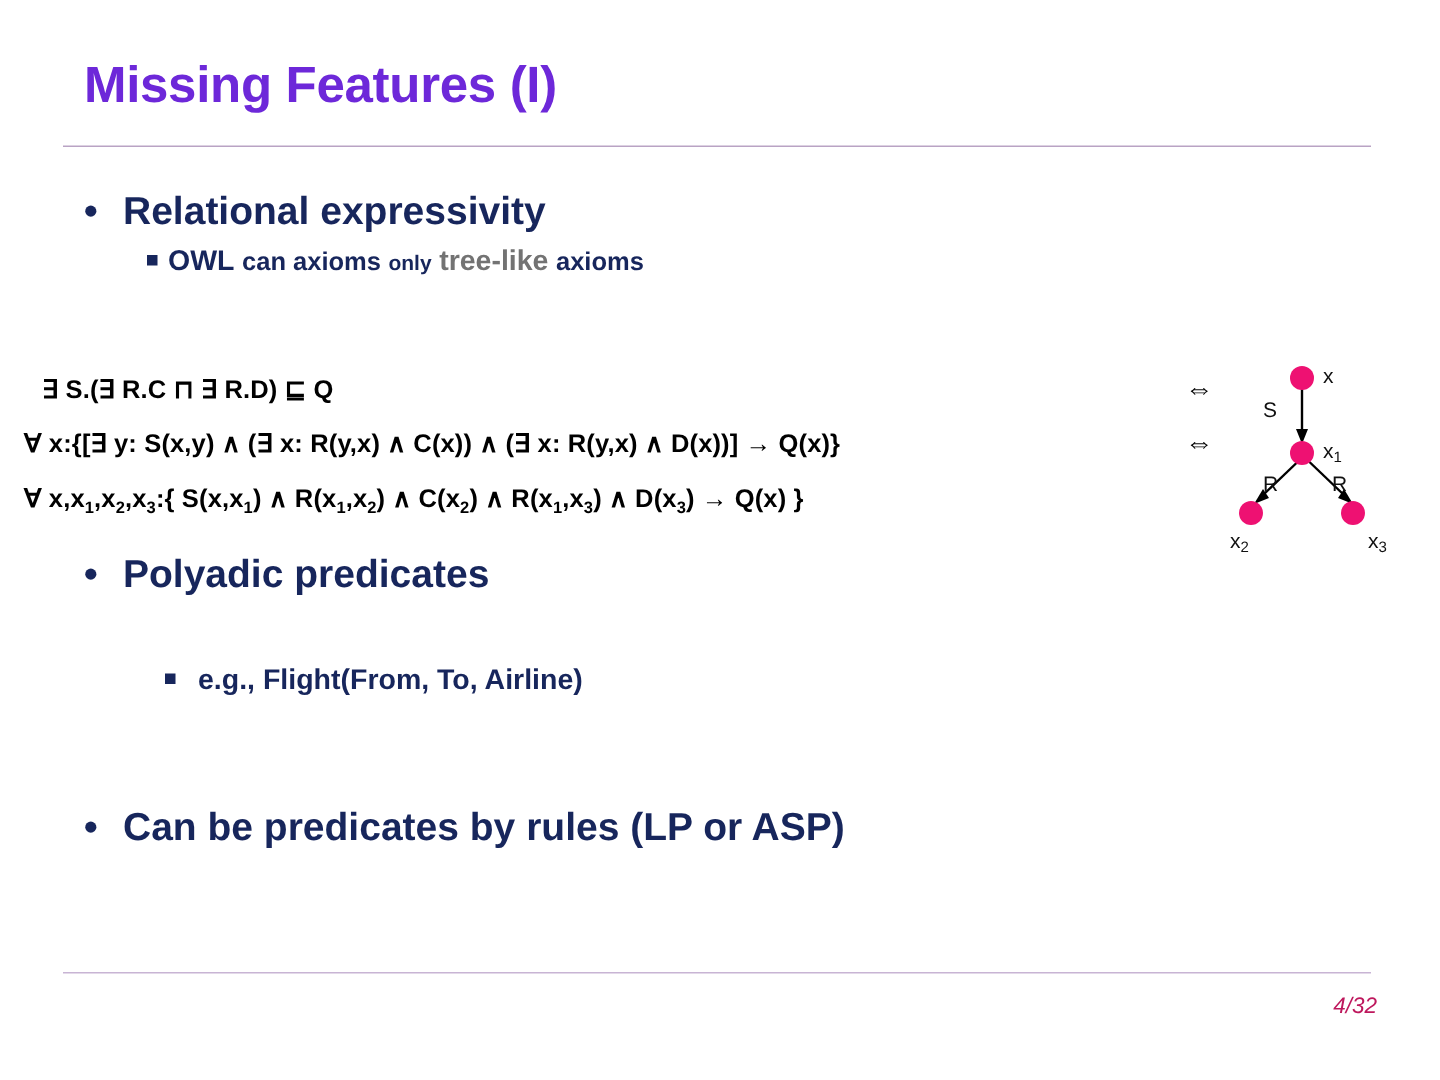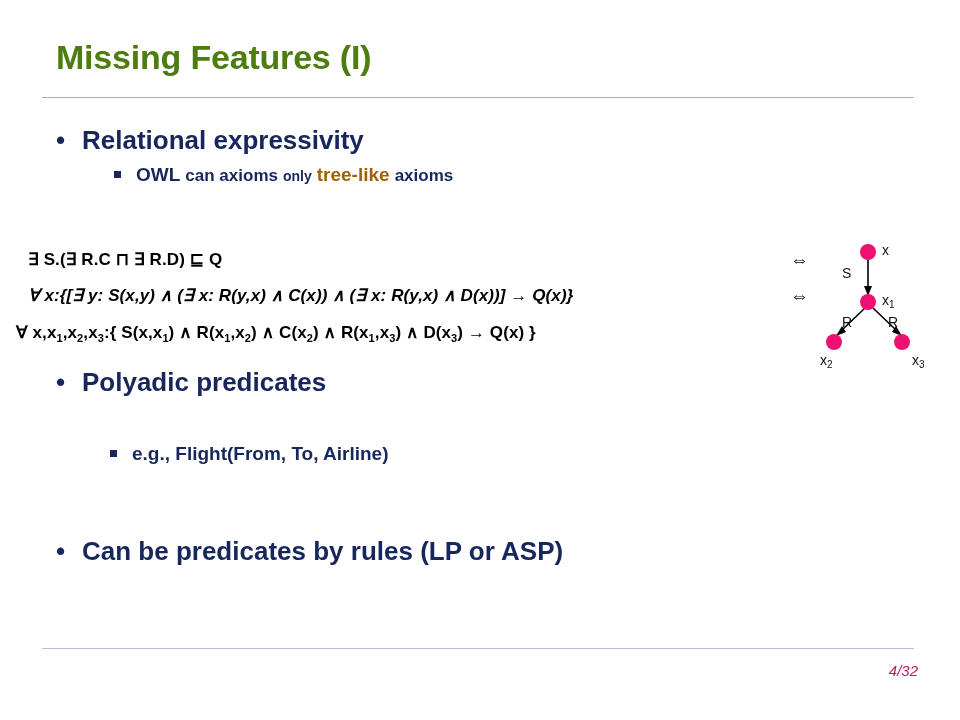--- a/index.html
+++ b/index.html
@@ -15,21 +15,21 @@
     overflow: hidden;
   }
 
   
   #slide-title {
     position: absolute;
     left: 56px;
     top: 38px;
     font-size: 34px;
     font-weight: bold;
-    color: #4d7c0f;
+    color: #6d28d9;
     letter-spacing: -0.2px;
     white-space: nowrap;
   }
   #title-rule {
     position: absolute;
     left: 42px;
     top: 97px;
     width: 872px;
     height: 1px;
     background: #b9a3c4;
@@ -71,21 +71,21 @@
     width: 7px;
     height: 7px;
     background: #17265c;
     position: relative;
     top: -3px;
   }
 
   .sz-lg  { font-size: 19px; }
   .sz-md  { font-size: 17px; }
   .sz-sm  { font-size: 14px; }
-  .red    { color: #a16207; }
+  .red    { color: #737373; }
 
   
   .formula {
     position: absolute;
     color: #000000;
     font-family: "Liberation Sans", sans-serif;
     font-weight: bold;
     font-size: 17px;
     white-space: nowrap;
     letter-spacing: 0.1px;
@@ -150,37 +150,37 @@
 <body>
 
 <div id="slide-title">Missing Features (I)</div>
 <div id="title-rule"></div>
 
 <div class="bullet-l1" style="left:56px; top:125px;">
   <span class="dot">•</span>
   <span>Relational expressivity</span>
 </div>
 
-<div class="bullet-l2" style="left:114px; top:164px;">
+<div class="bullet-l2" style="left:90px; top:164px;text-align:center;">
   <span class="sq"><i></i></span>
   <span class="sz-lg">OWL</span>
   <span>&nbsp;</span>
   <span class="sz-md">can axioms</span>
   <span>&nbsp;</span>
   <span class="sz-sm">only</span>
   <span>&nbsp;</span>
   <span class="sz-lg red">tree-like</span>
   <span>&nbsp;</span>
   <span class="sz-md">axioms</span>
 </div>
 
 <div class="formula" style="left:28px; top:249px;">∃ S.(∃ R.C ⊓ ∃ R.D) ⊑ Q</div>
 <div class="iff" style="left:790px; top:249px;">⇔</div>
 
-<div class="formula" style="left:28px; top:285px;font-style:italic;">∀ x:{[∃ y: S(x,y) ∧ (∃ x: R(y,x) ∧ C(x)) ∧ (∃ x: R(y,x) ∧ D(x))] → Q(x)}</div>
+<div class="formula" style="left:16px; top:285px;">∀ x:{[∃ y: S(x,y) ∧ (∃ x: R(y,x) ∧ C(x)) ∧ (∃ x: R(y,x) ∧ D(x))] → Q(x)}</div>
 <div class="iff" style="left:790px; top:285px;">⇔</div>
 
 <div class="formula" style="left:16px; top:322px;">
   <span>∀ x,x<sub>1</sub>,x<sub>2</sub>,x<sub>3</sub>:{ S(x,x<sub>1</sub>) ∧ R(x<sub>1</sub>,x<sub>2</sub>) ∧ C(x<sub>2</sub>) ∧ R(x<sub>1</sub>,x<sub>3</sub>) ∧ D(x<sub>3</sub>) → Q(x) }</span>
 </div>
 
 <div id="tree">
   <svg width="140" height="130" viewBox="0 0 140 130">
 
     <line x1="48" y1="27" x2="48" y2="56" stroke="#000000" stroke-width="1.6"></line>

